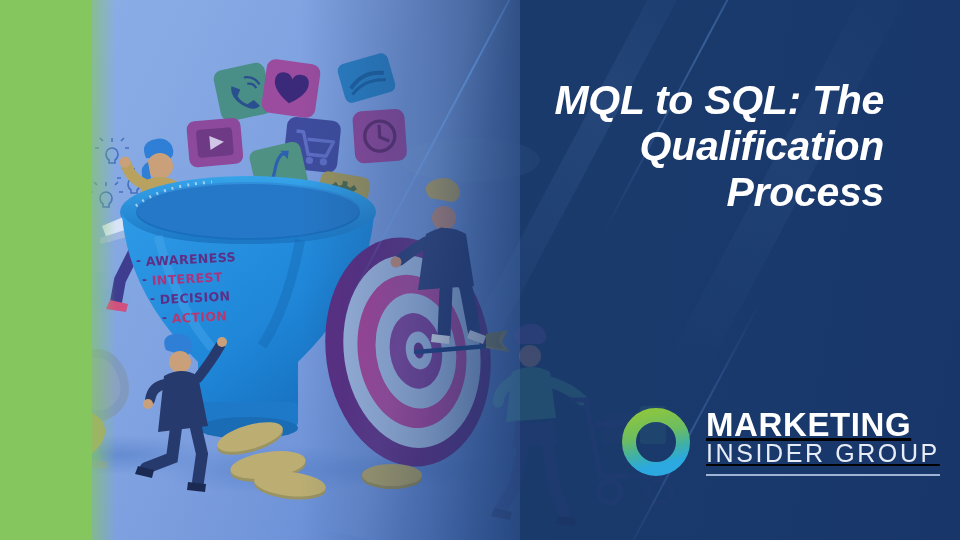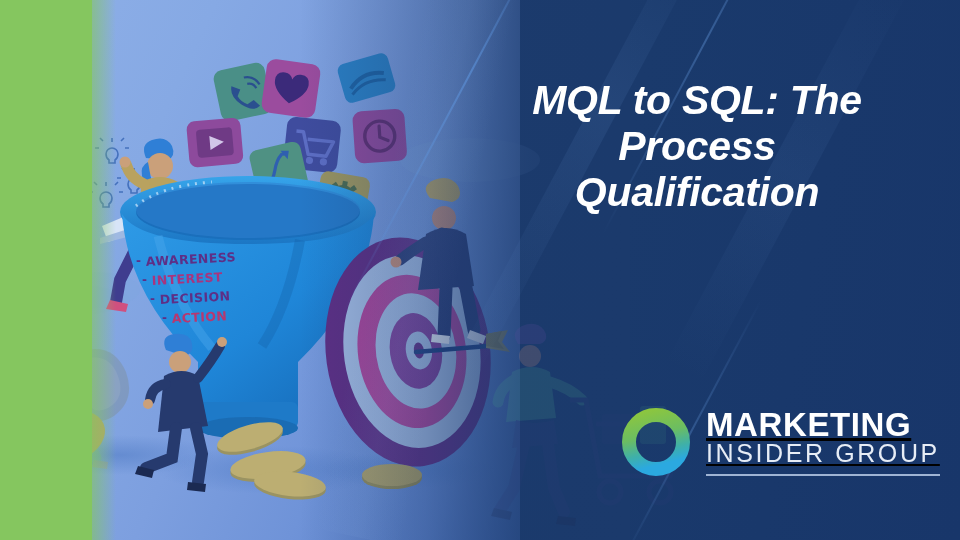--- a/index.html
+++ b/index.html
@@ -35,22 +35,22 @@
   .streak{position:absolute;transform-origin:top left;pointer-events:none;}
   .s1{left:540px;top:-60px;width:2px;height:420px;background:linear-gradient(180deg,rgba(92,150,225,0) 0%,rgba(92,150,225,.55) 35%,rgba(92,150,225,0) 100%);transform:rotate(28deg);}
   .s2{left:690px;top:-80px;width:26px;height:520px;background:linear-gradient(180deg,rgba(120,170,235,0) 0%,rgba(120,170,235,.10) 40%,rgba(120,170,235,0) 100%);transform:rotate(28deg);}
   .s3{left:790px;top:-120px;width:2px;height:400px;background:linear-gradient(180deg,rgba(110,165,235,0) 0%,rgba(110,165,235,.35) 45%,rgba(110,165,235,0) 100%);transform:rotate(28deg);}
   .s4{left:880px;top:-40px;width:40px;height:460px;background:linear-gradient(180deg,rgba(120,170,235,0) 0%,rgba(120,170,235,.07) 50%,rgba(120,170,235,0) 100%);transform:rotate(28deg);}
   .s5{left:760px;top:300px;width:2px;height:300px;background:linear-gradient(180deg,rgba(110,165,235,0) 0%,rgba(110,165,235,.28) 50%,rgba(110,165,235,0) 100%);transform:rotate(28deg);}
   .s6{left:430px;top:-20px;width:90px;height:560px;background:linear-gradient(90deg,rgba(160,195,240,0) 0%,rgba(160,195,240,.06) 50%,rgba(160,195,240,0) 100%);transform:rotate(12deg);}
 
   
   .title-block{
-    position:absolute;right:53px;top:78px;width:420px;
-    text-align:center;
+    position:absolute;right:76px;top:78px;width:420px;
+    text-align:right;
   }
   .title-line{
     display:block;
     color:#ffffff;
     font-weight:700;font-style:italic;
     font-size:41px;line-height:1.12;
     letter-spacing:-0.3px;
     white-space:nowrap;
   }
 
@@ -335,22 +335,22 @@
 
   <div class="streak s1"></div>
   <div class="streak s2"></div>
   <div class="streak s3"></div>
   <div class="streak s4"></div>
   <div class="streak s5"></div>
   <div class="streak s6"></div>
 
   <div class="title-block">
     <span class="title-line">MQL to SQL: The</span>
+    <span class="title-line">Qualification</span>
     <span class="title-line">Process</span>
-    <span class="title-line">Qualification</span>
   </div>
 
   <div class="logo">
     <svg class="logo-mark" viewBox="0 0 68 68">
       <defs>
         <linearGradient id="ringG" x1="0" y1="0" x2="0.25" y2="1">
           <stop offset="0%" stop-color="#8cc63f"></stop>
           <stop offset="45%" stop-color="#6bbd62"></stop>
           <stop offset="75%" stop-color="#3fb0a8"></stop>
           <stop offset="100%" stop-color="#2ba9e0"></stop>

